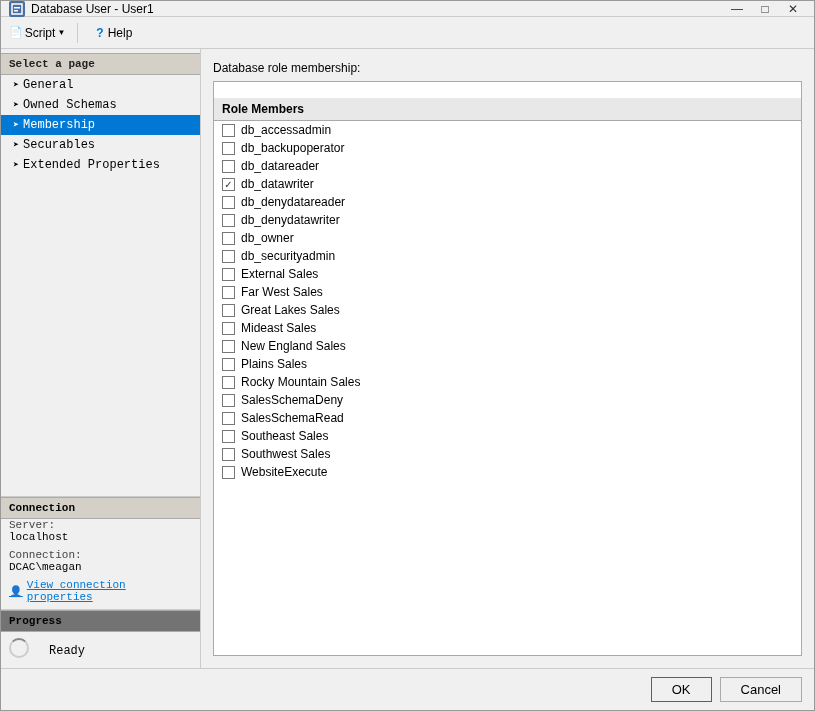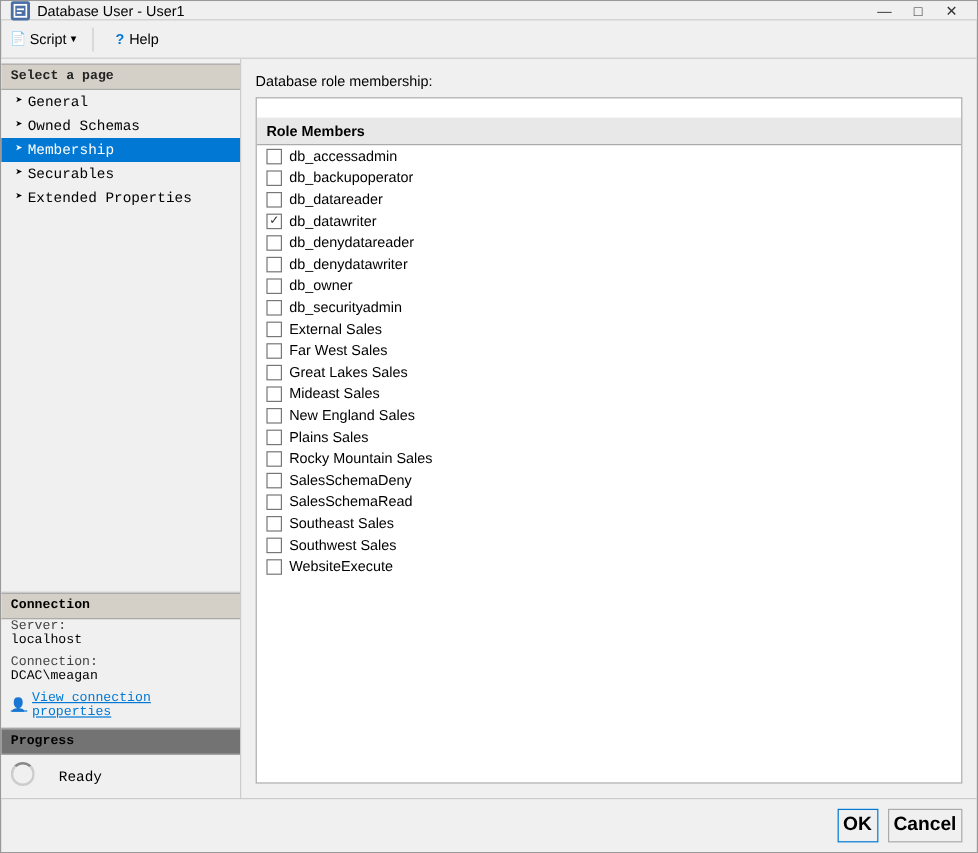--- a/index.html
+++ b/index.html
@@ -220,26 +220,25 @@
       color: #333;
     }
     .footer {
       display: flex;
       justify-content: flex-end;
       gap: 8px;
       padding: 8px 12px;
       border-top: 1px solid #ccc;
     }
     .footer-btn {
-      padding: 4px 4px;
-      font-size: 16px;
+      padding: 4px 20px;
+      font-size: 13px;
       cursor: pointer;
       border: 1px solid #aaa;
       background: #f0f0f0;
-      font-weight: bold;
     }
     .footer-btn.primary {
       background: #f0f0f0;
       border: 1px solid #0078d4;
     }
     .script-dropdown {
       display: flex;
       align-items: center;
       gap: 2px;
     }

